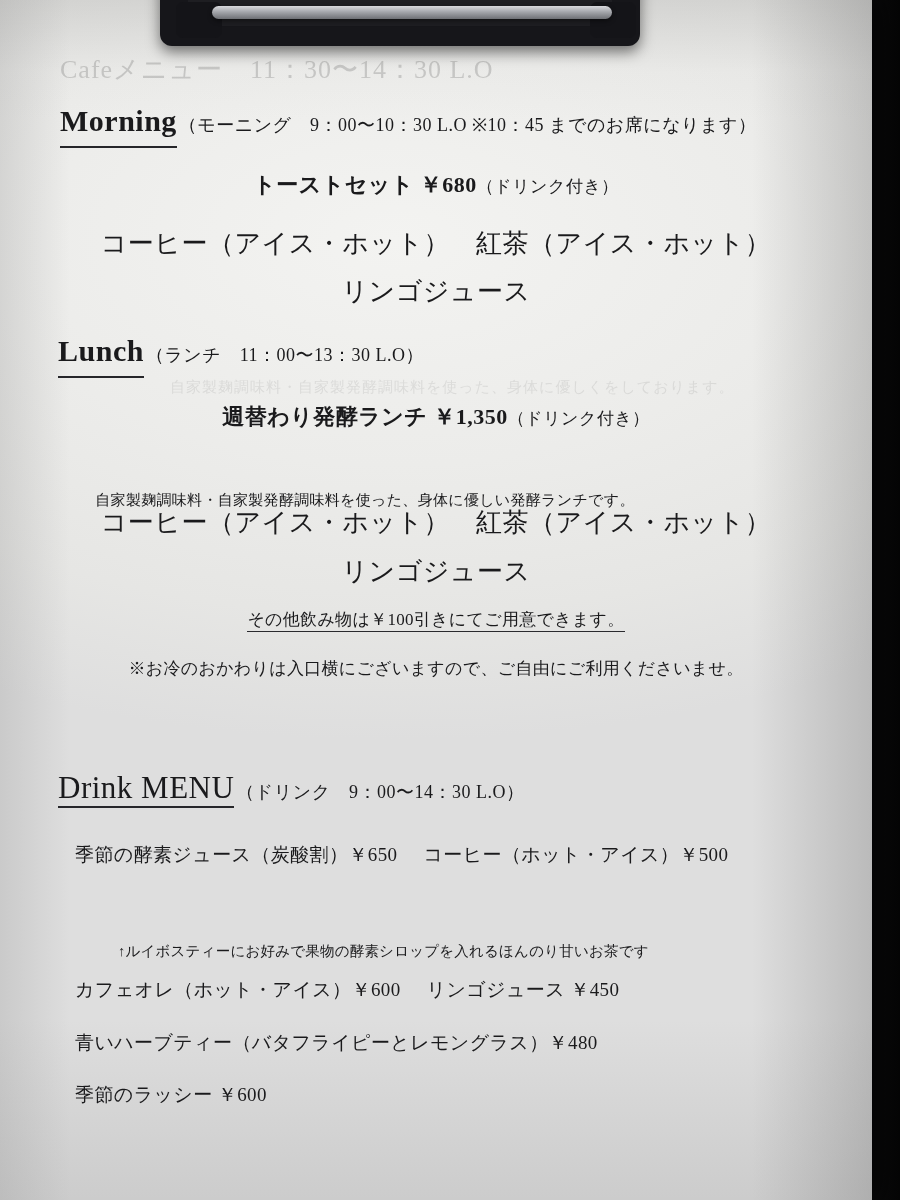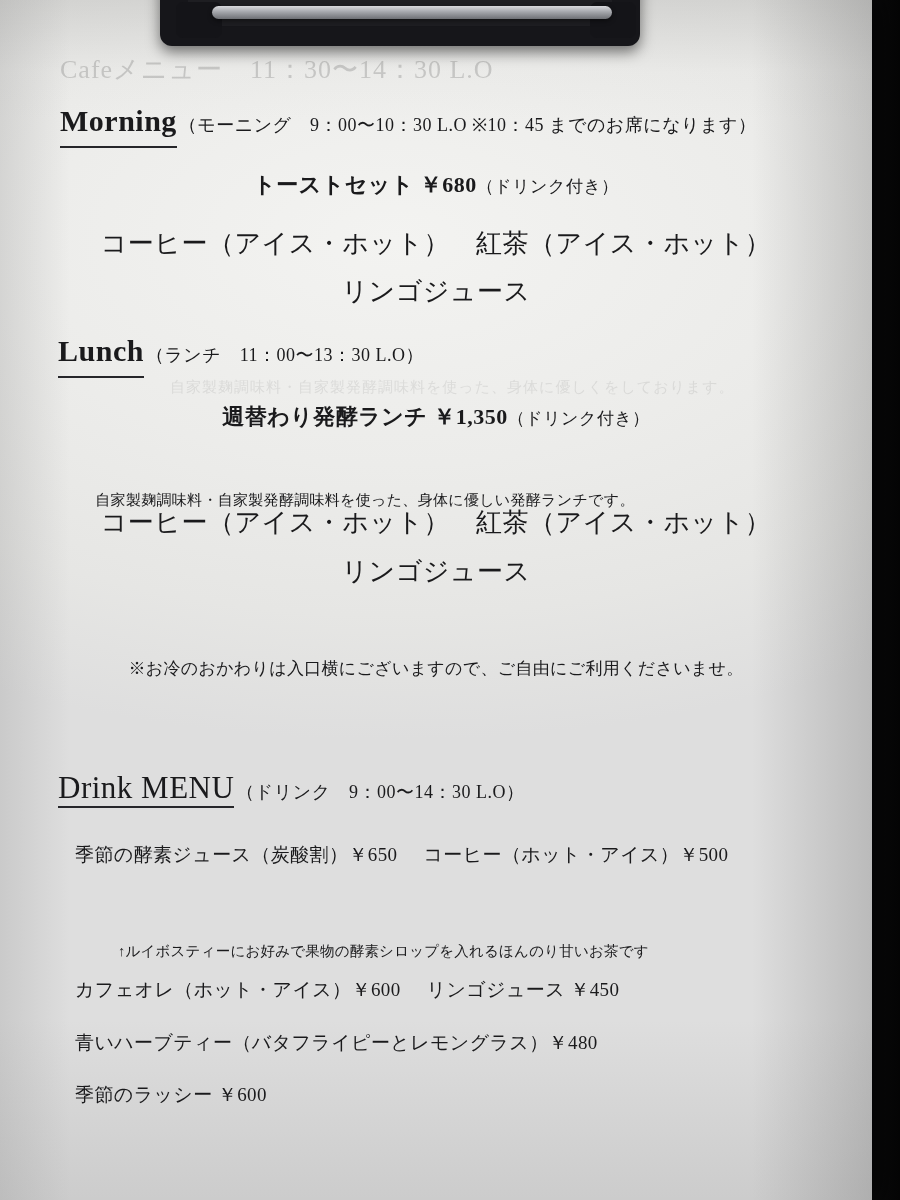--- a/index.html
+++ b/index.html
@@ -238,20 +238,23 @@
       </div>
 
       <div class="line l-note-small" style="left:0; top:455px; width:730px;margin-top:36px;">自家製麹調味料・自家製発酵調味料を使った、身体に優しい発酵ランチです。</div>
 
       <div class="line l-drinks" style="left:0; top:505px; width:872px;">
         <span>コーヒー（アイス・ホット）</span><span class="gap"></span><span>紅茶（アイス・ホット）</span>
       </div>
 
       <div class="line l-drinks" style="left:0; top:554px; width:872px;">リンゴジュース</div>
 
+      <div class="line" style="left:0; top:608px; width:872px;">
+        <span class="l-note underline">その他飲み物は￥100引きにてご用意できます。</span>
+      </div>
 
       <div class="line l-note" style="left:0; top:657px; width:872px;">※お冷のおかわりは入口横にございますので、ご自由にご利用くださいませ。</div>
 
       <div class="sec-head l-drinkmenu-head" style="left:58px; top:770px;">
         <span class="en">Drink MENU</span><span class="jp">（ドリンク　9：00〜14：30 L.O）</span>
       </div>
 
       <div class="drink-row" style="left:75px; top:842px;">
         <span>季節の酵素ジュース（炭酸割）￥650</span><span class="gap"></span><span>コーヒー（ホット・アイス）￥500</span>
       </div>

